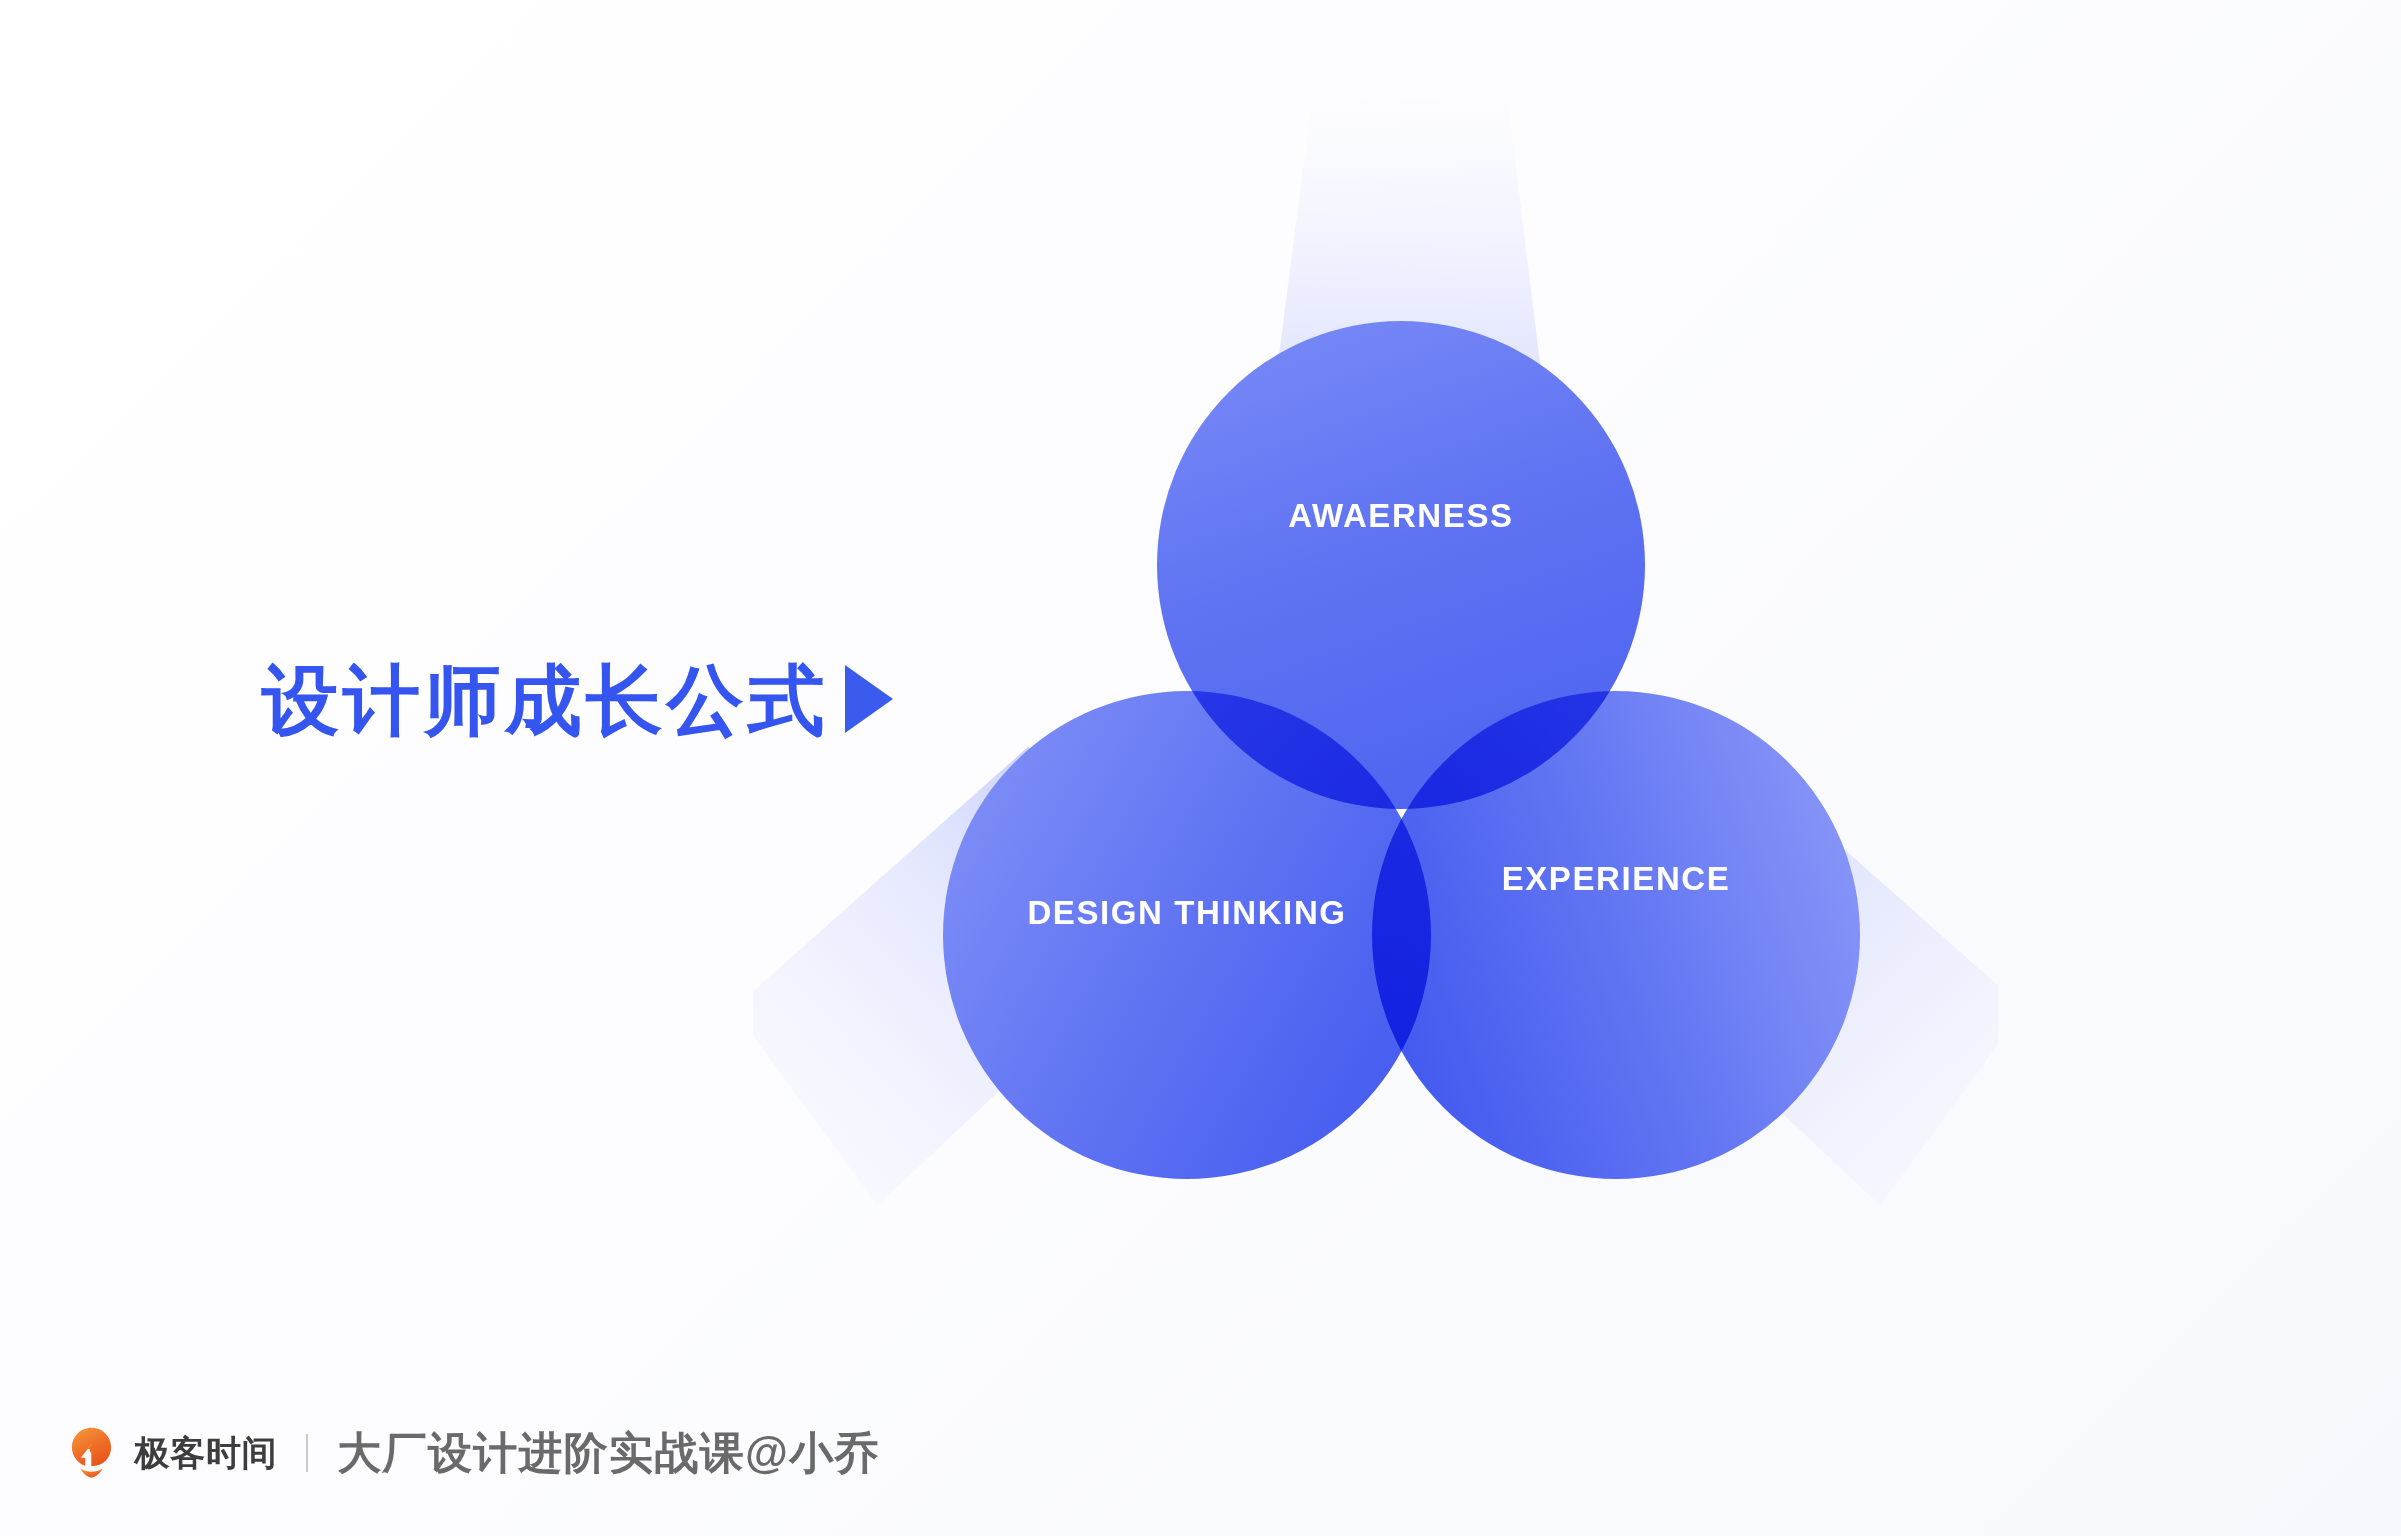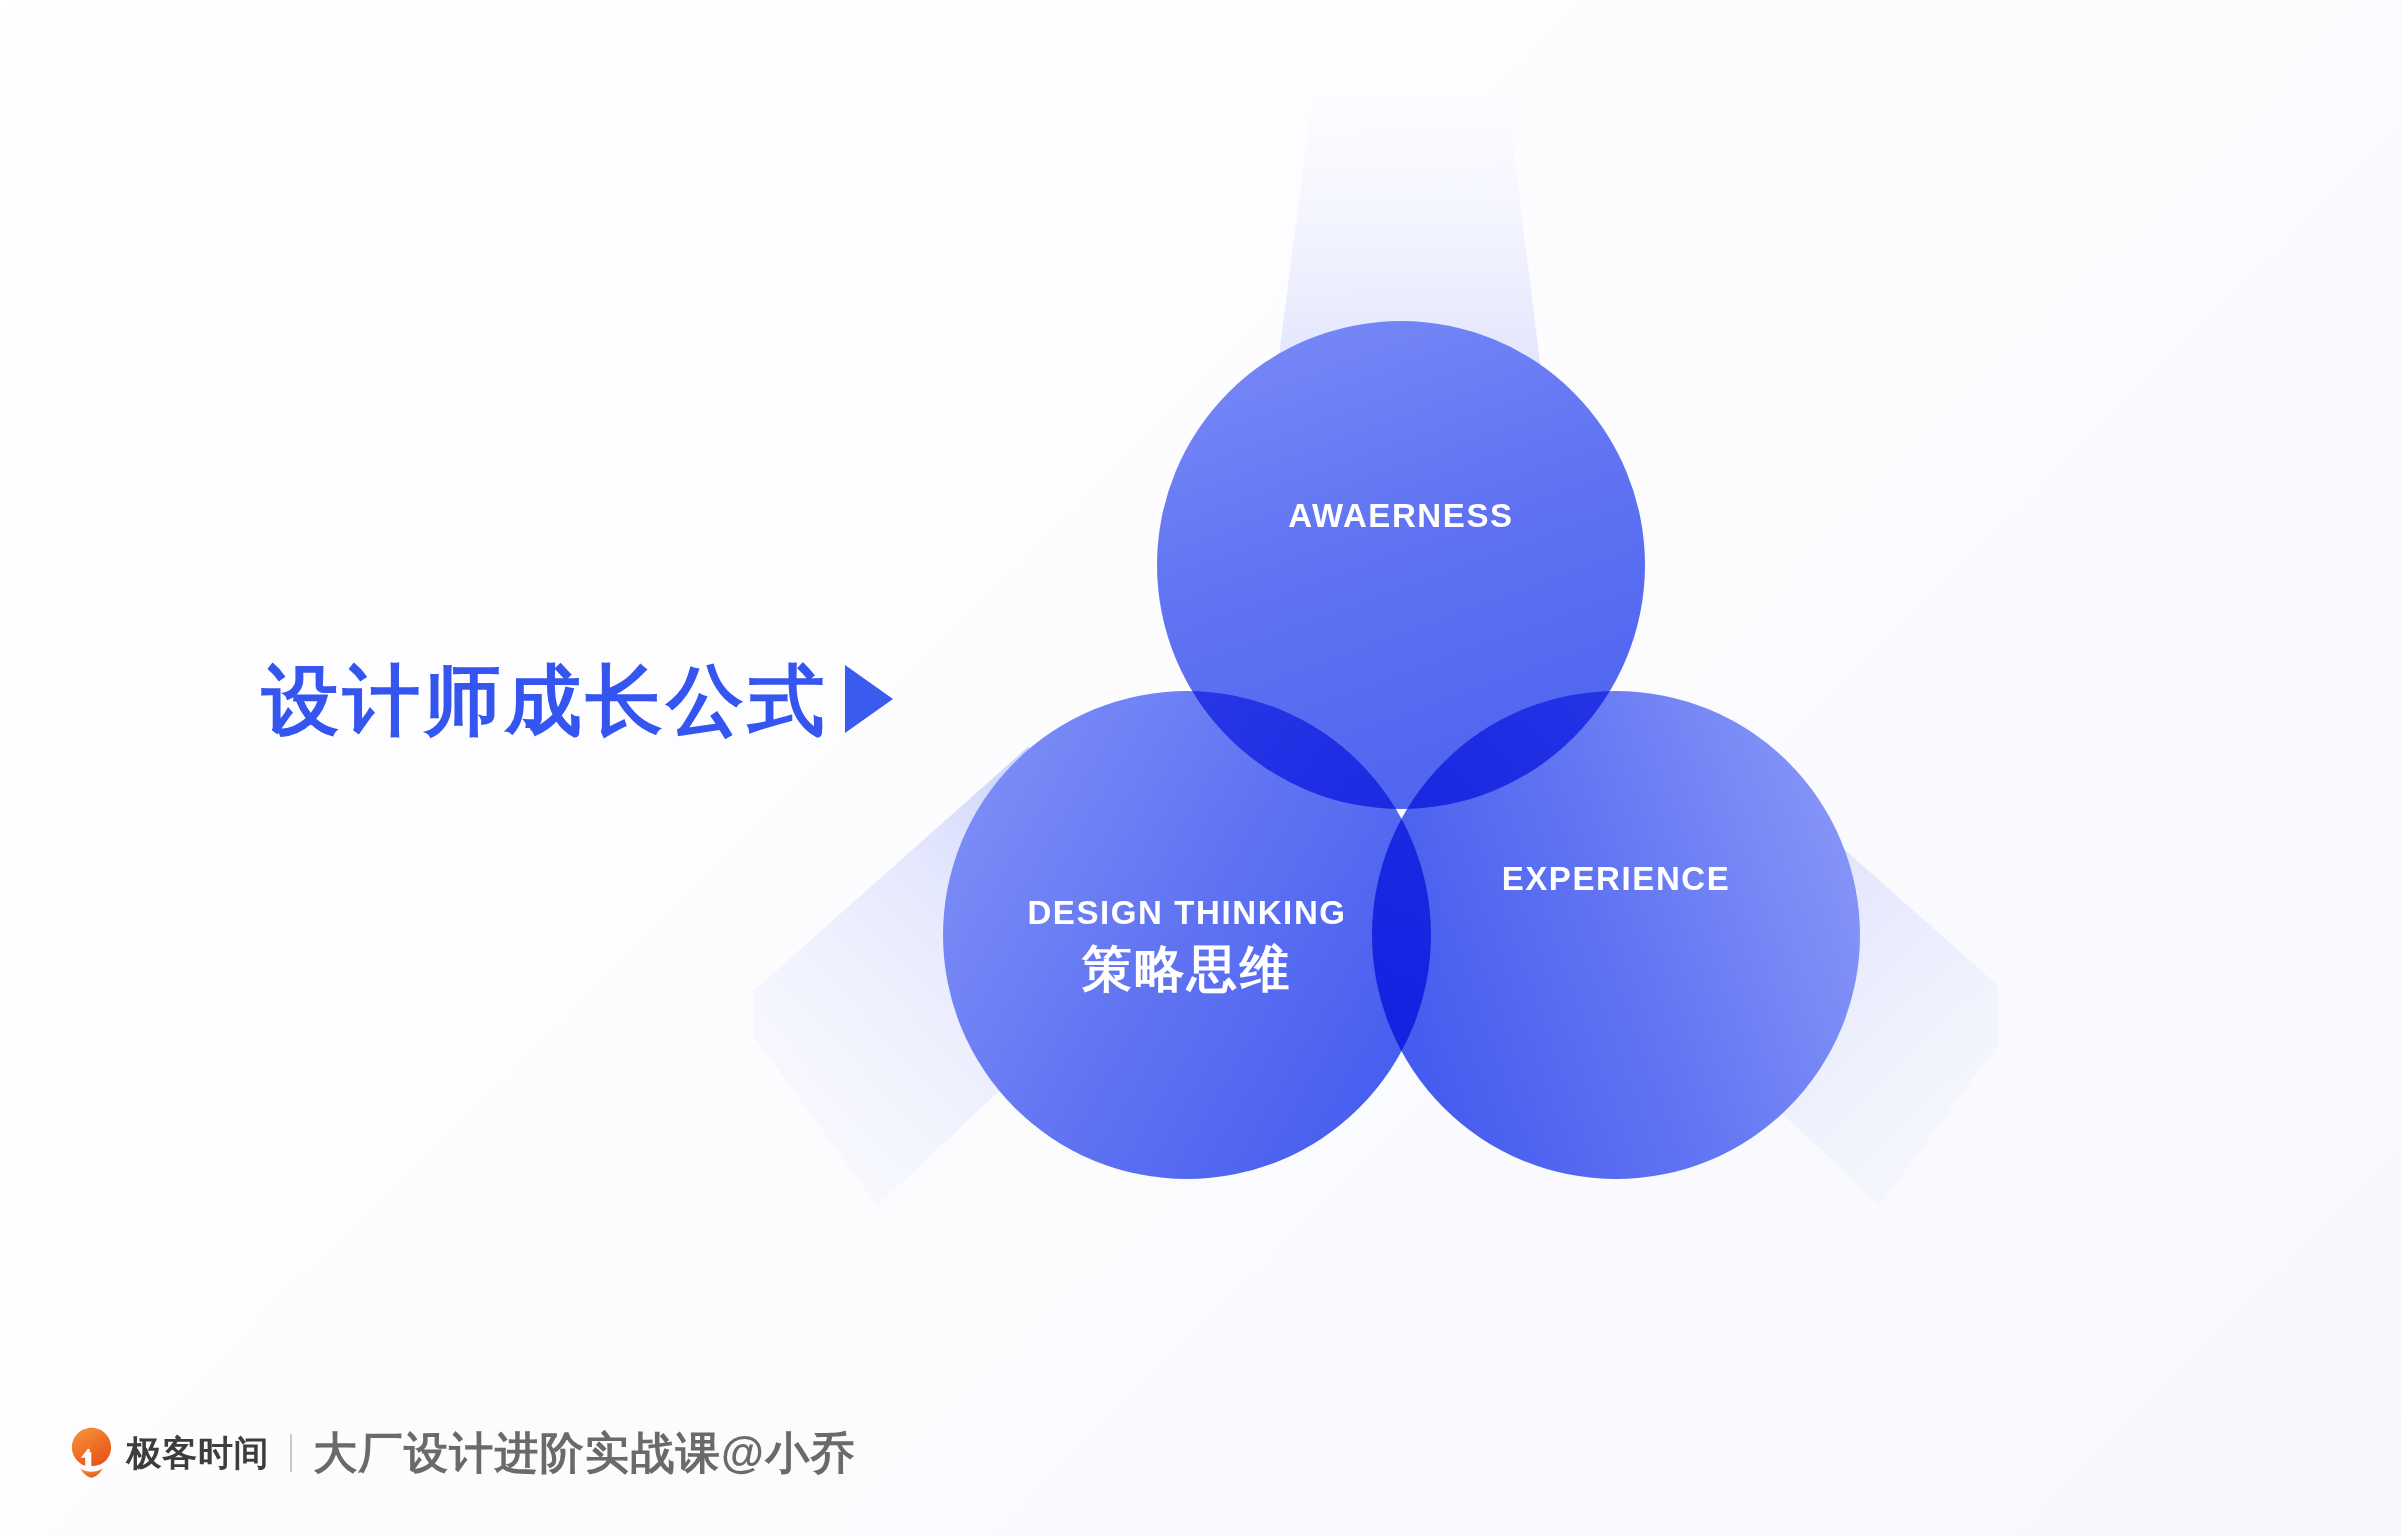--- a/index.html
+++ b/index.html
@@ -121,21 +121,21 @@
   #label-design-thinking { left: 190px; top: 797px; }
   #label-experience { left: 619px; top: 763px; }
 
   
   #footer {
     position: absolute;
     left: 71px;
     top: 1427px;
     display: flex;
     align-items: center;
-    gap: 4px;
+    gap: 12px;
   }
   #brand-logo-icon {
     width: 41px;
     height: 51px;
     margin-right: 10.5px;
     flex: none;
   }
   #brand-name {
     font-size: 35px;
     font-weight: 700;
@@ -202,21 +202,20 @@
       <div class="venn-circle" id="circle-awareness"></div>
       <div class="venn-circle" id="circle-design-thinking"></div>
       <div class="venn-circle" id="circle-experience"></div>
     </div>
 
     <div class="venn-label" id="label-awareness">
       <span class="en">AWAERNESS</span>
     </div>
     <div class="venn-label" id="label-design-thinking">
       <span class="en">DESIGN THINKING</span>
-      <span class="cn">策略思维</span>
     </div>
     <div class="venn-label" id="label-experience">
       <span class="en">EXPERIENCE</span>
     </div>
 
   </div>
 
   <div id="footer">
     <svg id="brand-logo-icon" viewBox="0 0 62 78" xmlns="http://www.w3.org/2000/svg">
       <defs>

